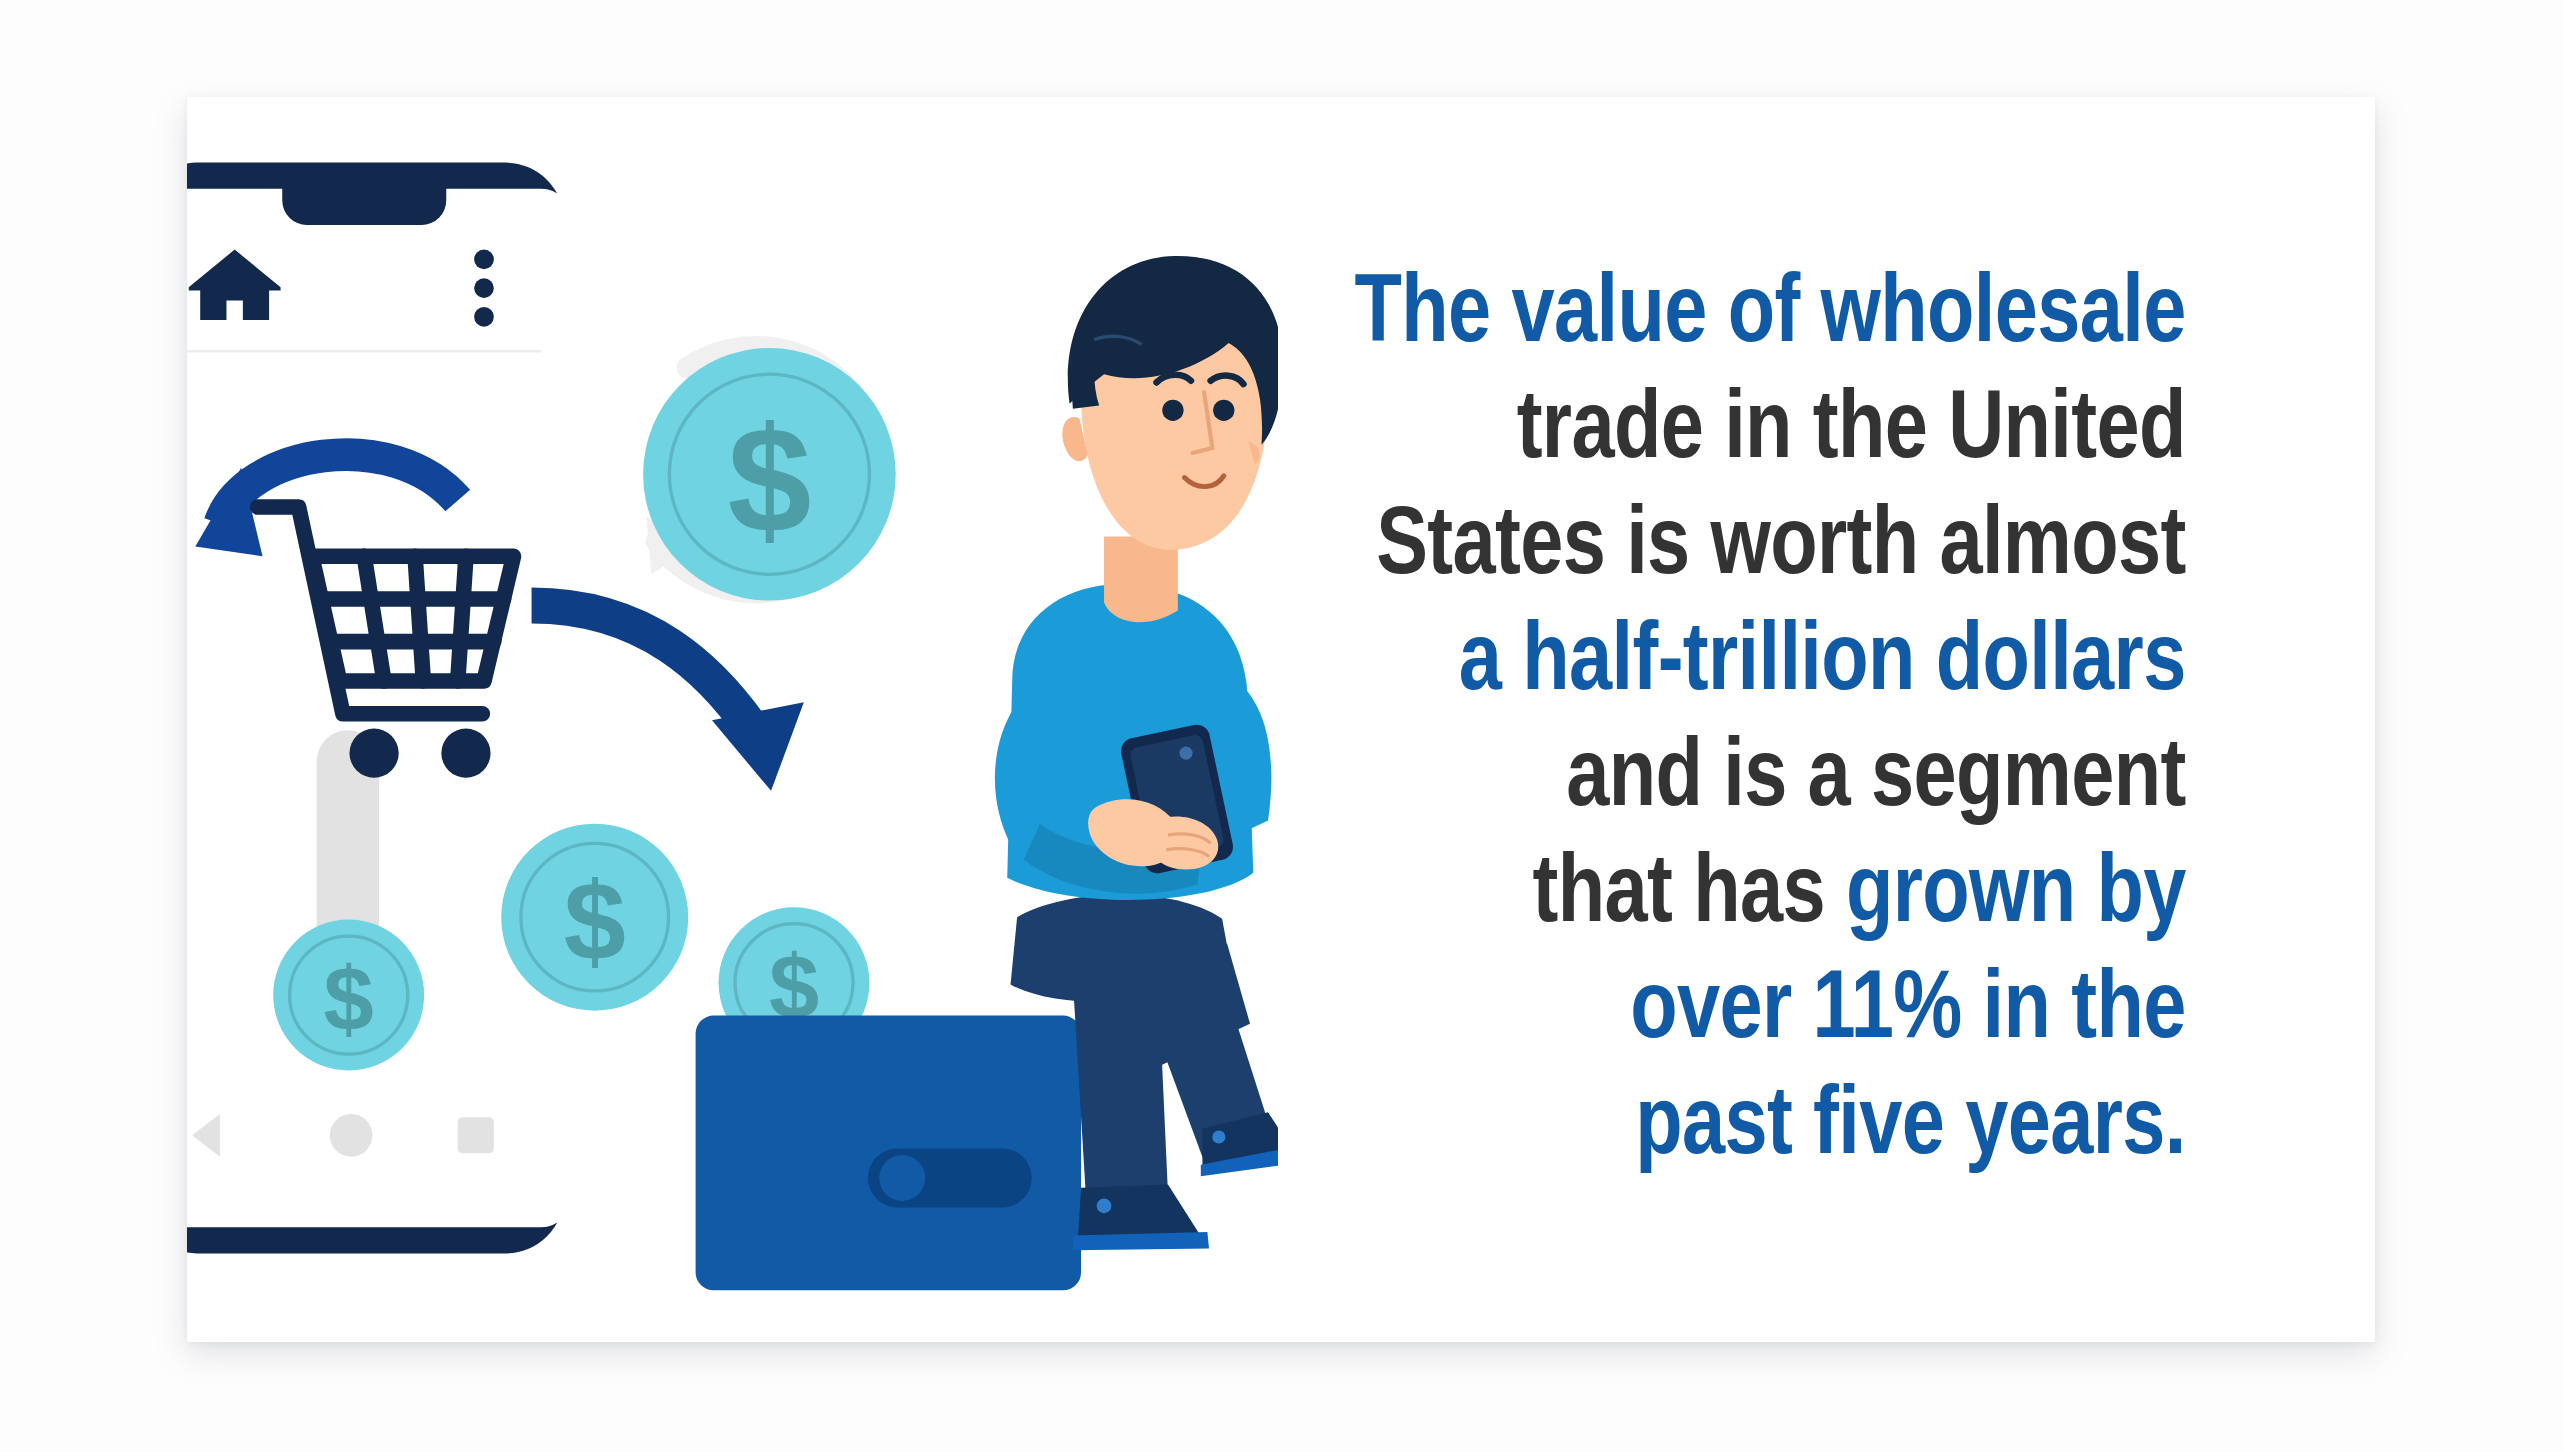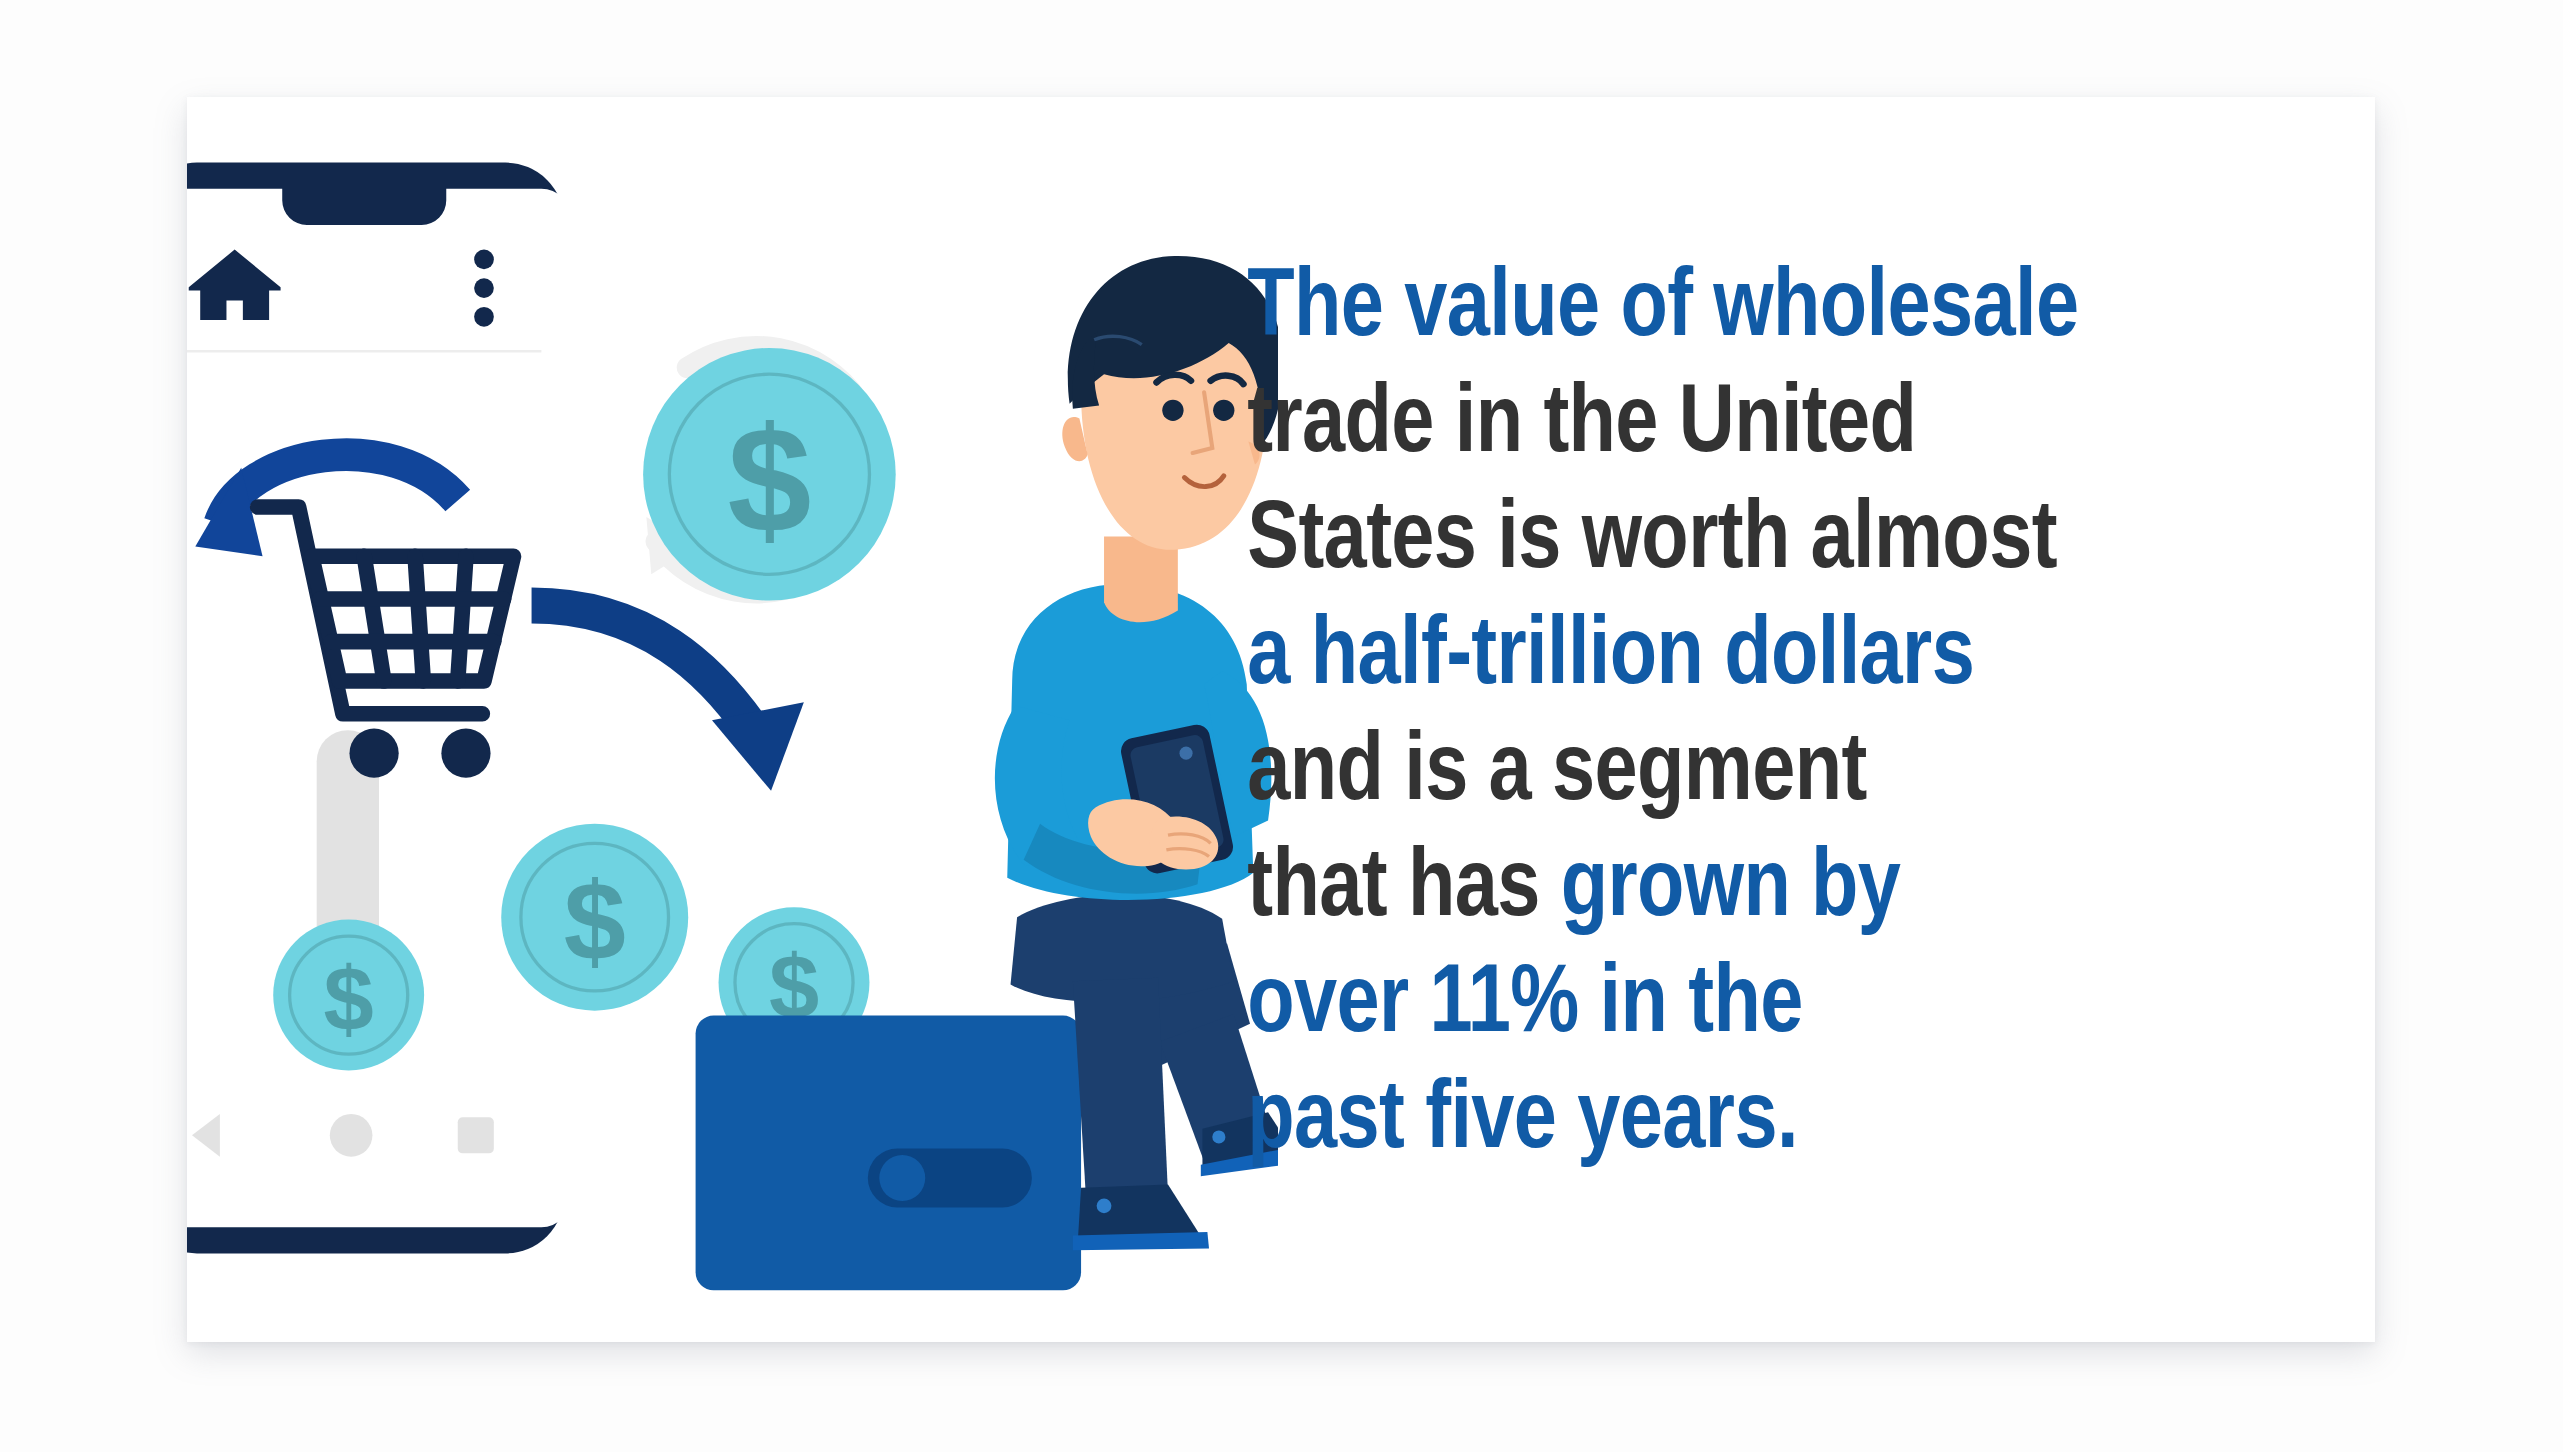--- a/index.html
+++ b/index.html
@@ -16,22 +16,22 @@
     position:absolute;left:187px;top:97px;width:2188px;height:1245px;
     background:#ffffff;
     box-shadow:0 11.5px 31px rgba(120,125,140,.22), 0 1.6px 6.6px rgba(120,125,140,.10);
   }
 
   
   #illo{position:absolute;left:0;top:0;width:1091px;height:1245px;}
 
   
   #textblock{
-    position:absolute;left:943px;top:147px;width:1173px;
-    text-align:left;
+    position:absolute;left:943px;top:153px;width:1173px;
+    text-align:right;
   }
   .tline{
     font-family:"Liberation Sans Narrow","Liberation Sans", sans-serif;
     font-weight:bold;
     font-size:97px;
     line-height:116px;
     letter-spacing:-0.8px;
     white-space:nowrap;
     transform:scaleX(.80);
     transform-origin:center center;

